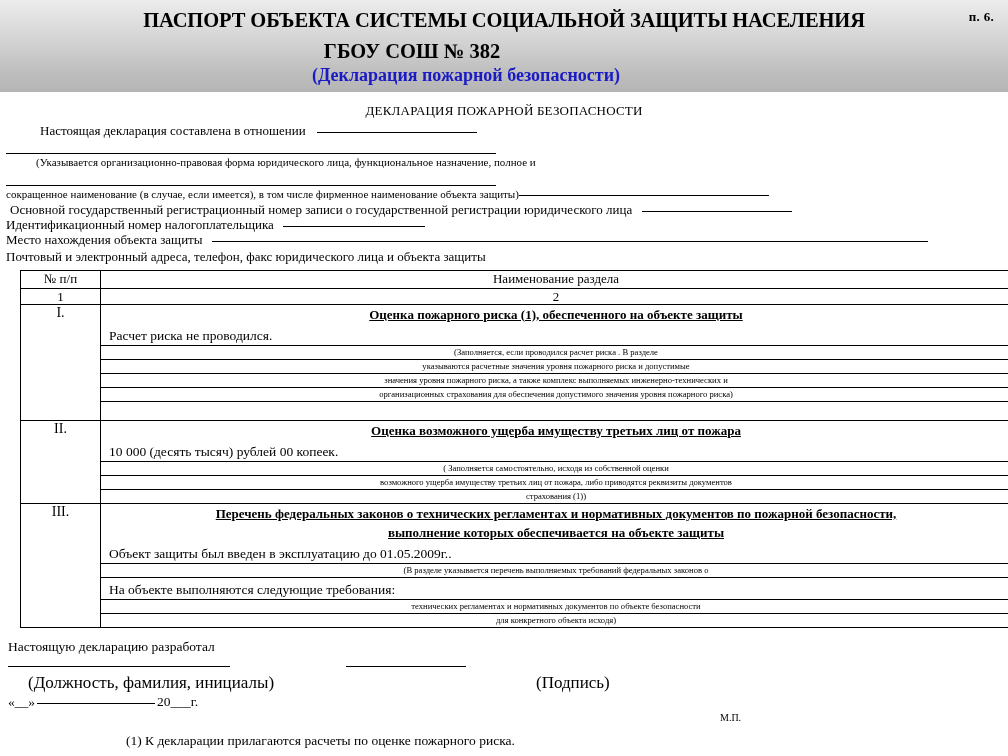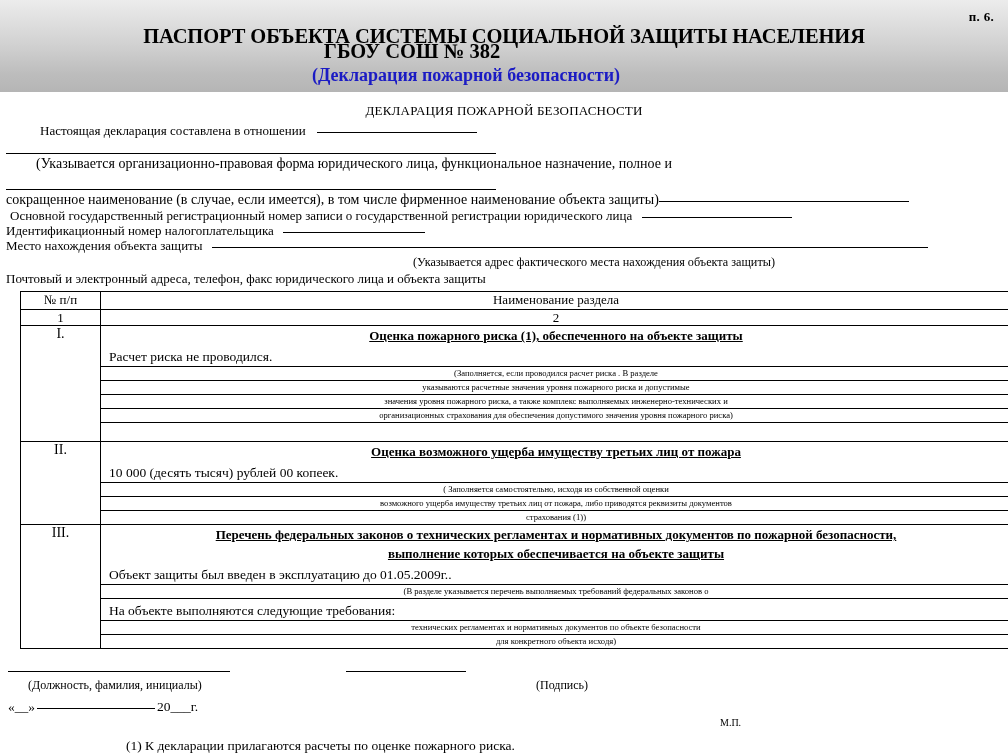--- a/index.html
+++ b/index.html
@@ -30,21 +30,21 @@
     position: absolute;
     top: 9px;
     right: 14px;
     font-size: 13px;
     font-weight: bold;
     font-family: "Liberation Serif", serif;
     letter-spacing: 0.3px;
   }
   .header-title-1 {
     position: absolute;
-    top: 25px;
+    top: 9px;
     left: 0;
     width: 1008px;
     text-align: center;
     font-size: 20.5px;
     font-weight: bold;
     letter-spacing: -0.1px;
     white-space: nowrap;
   }
   .header-title-2 {
     position: absolute;
@@ -103,21 +103,21 @@
     height: 0;
   }
   .rule-full {
     border-bottom: 1.4px solid #000;
     height: 0;
     font-size: 0;
     line-height: 0;
   }
 
   .para-note {
-    font-size: 14px;
+    font-size: 11px;
   }
   .center-note {
     text-align: center;
     font-size: 12.2px;
   }
 
   
   table.main-table {
     border-collapse: collapse;
     width: 992px;
@@ -210,21 +210,21 @@
   .sig-line-short {
     position: absolute;
     left: 338px;
     top: 12px;
     width: 120px;
     border-bottom: 1.5px solid #000;
   }
   .sig-caption-row {
     position: relative;
     height: 19px;
-    font-size: 12px;
+    font-size: 17px;
   }
   .sig-cap-left {
     position: absolute;
     left: 20px;
     top: 0;
   }
   .sig-cap-right {
     position: absolute;
     left: 528px;
     top: 0;
@@ -294,21 +294,20 @@
     <div class="ln" style="padding-left:0px; padding-top:2px;">
       <span>Идентификационный номер налогоплательщика</span>
       <span class="blank" style="width:142px; margin-left:6px;"></span>
     </div>
 
     <div class="ln" style="padding-left:0px; padding-top:2px;">
       <span>Место нахождения объекта защиты</span>
       <span class="blank" style="width:716px; margin-left:6px;"></span>
     </div>
 
-    <div class="center-note" style="padding-left:180px; padding-top:3px;">(Указывается адрес фактического  места нахождения объекта защиты)</div>
 
     <div class="ln" style="padding-left:0px; padding-top:4px;">Почтовый и электронный адреса, телефон, факс юридического лица и объекта защиты</div>
 
   </div>
 
   <table class="main-table">
     <colgroup>
       <col class="col-num">
       <col>
     </colgroup>
@@ -358,20 +357,21 @@
           <div class="sec-line">На объекте выполняются следующие требования:</div>
           <div class="sec-fine">технических  регламентах и нормативных документов по объекте безопасности</div>
           <div class="sec-fine last">для конкретного объекта исходя)</div>
         </td>
       </tr>
     </tbody>
   </table>
 
   <div class="footer">
 
+    <div style="padding-top:2px;">Настоящую декларацию разработал</div>
 
     <div class="sig-row">
       <div class="sig-line-long"></div>
       <div class="sig-line-short"></div>
     </div>
 
     <div class="sig-caption-row">
       <span class="sig-cap-left">(Должность, фамилия, инициалы)</span>
       <span class="sig-cap-right">(Подпись)</span>
     </div>

